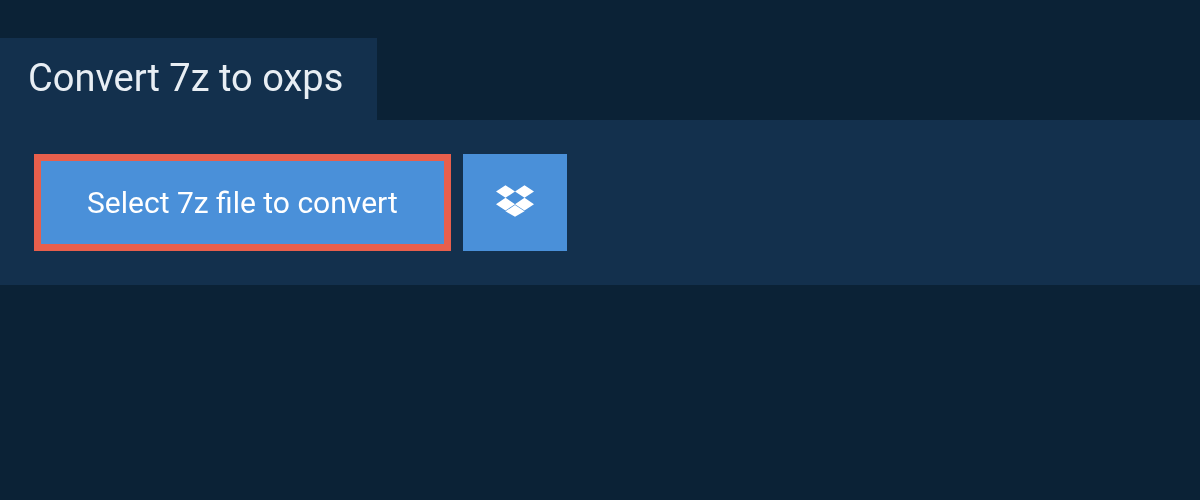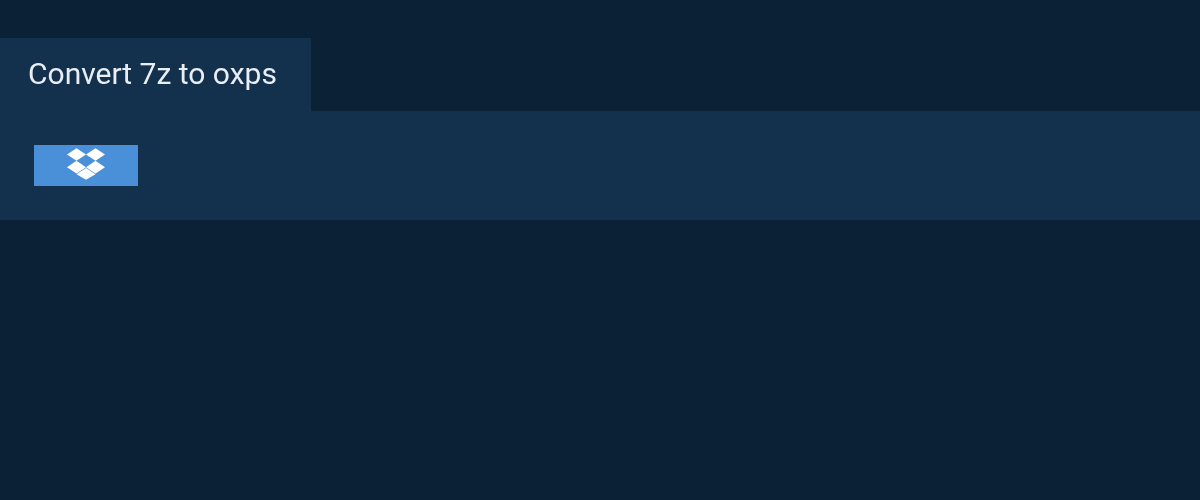--- a/index.html
+++ b/index.html
@@ -14,21 +14,21 @@
       font-family: -apple-system, BlinkMacSystemFont, "Segoe UI", Roboto, sans-serif;
       overflow: hidden;
     }
     .tab-container {
       display: flex;
       margin-top: 38px;
     }
     .tab {
       background: #13304d;
       color: #e8eef4;
-      font-size: 30px;
+      font-size: 38px;
       font-weight: 400;
       padding: 18px 34px 20px 28px;
       display: inline-block;
     }
     .panel {
       background: #13304d;
       padding: 34px 34px;
       width: 100%;
     }
     .button-row {
@@ -68,20 +68,23 @@
 <body>
 
 <div class="tab-container">
   <div class="tab">
     <span>Convert 7z to oxps</span>
   </div>
 </div>
 
 <div class="panel">
   <div class="button-row">
+    <button class="select-button">
+      <span>Select 7z file to convert</span>
+    </button>
     <button class="dropbox-button">
       <span>
         <svg viewBox="0 0 24 24">
           <path d="M6 2L0 6l6 4-6 4 6 4 6-4 6 4 6-4-6-4 6-4-6-4-6 4-6-4zm6 4l6 4-6 4-6-4 6-4zm-6 12.5l6-4 6 4-6 3.5-6-3.5z"></path>
         </svg>
       </span>
     </button>
   </div>
 </div>
 

